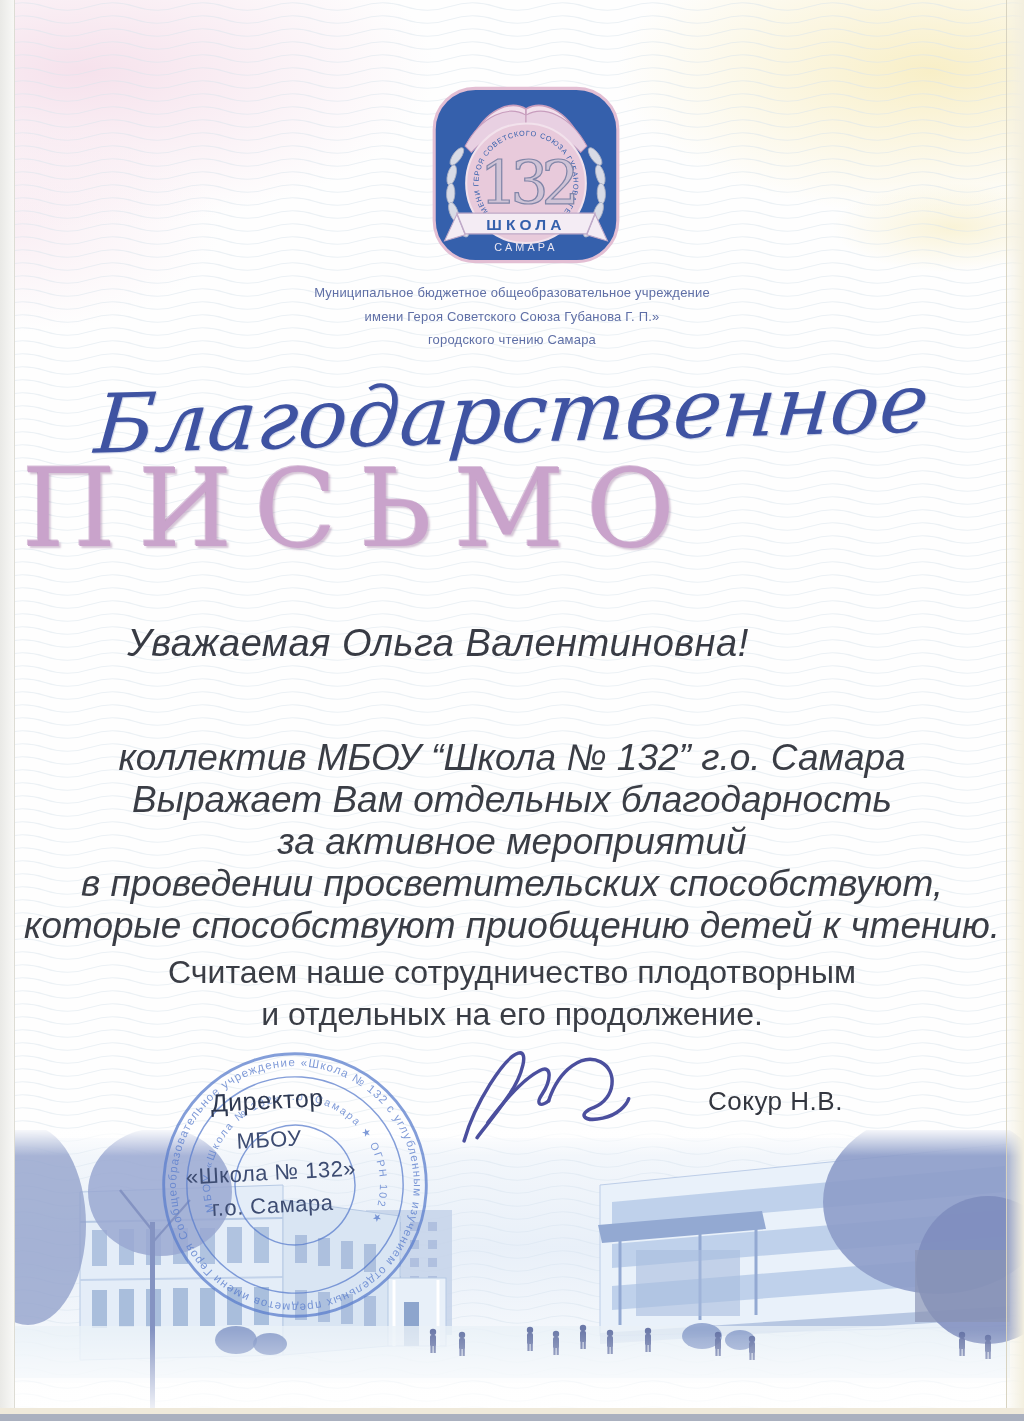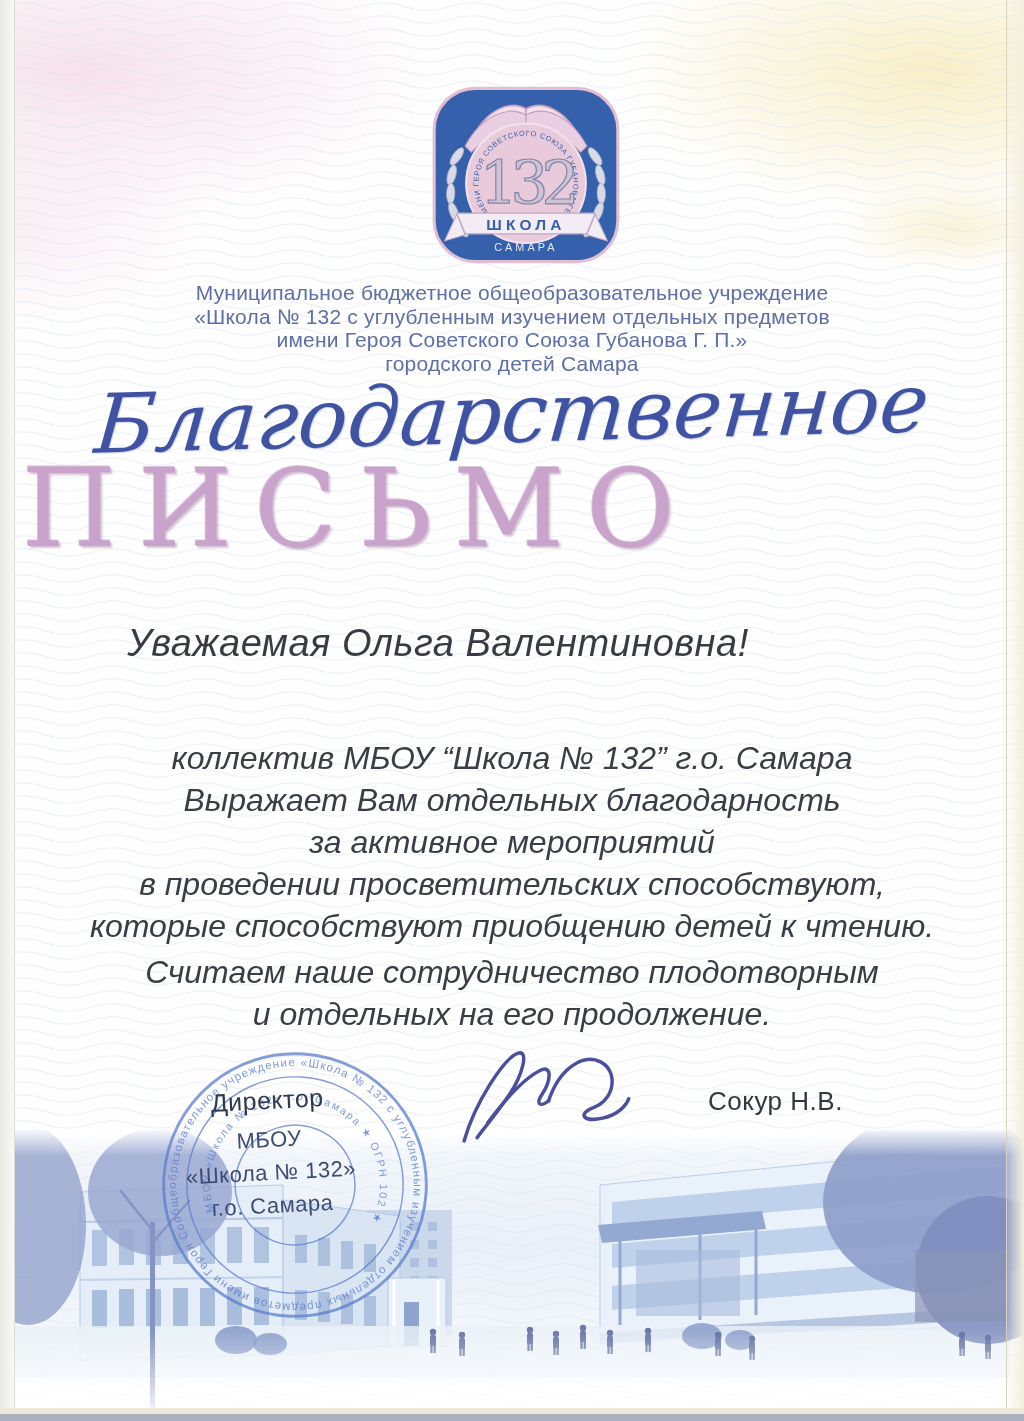--- a/index.html
+++ b/index.html
@@ -19,34 +19,34 @@
     background:linear-gradient(to right,rgba(246,243,232,0.2),#f3efdf);border-left:1px solid rgba(185,178,156,0.45);}
   .edge-bottom{position:absolute;left:0;right:0;bottom:0;height:7px;background:#aab0bf;z-index:7;}
   .edge-bottom-cream{position:absolute;left:0;right:0;bottom:7px;height:6px;background:#efe9da;z-index:7;}
 
   .waves{position:absolute;left:0;top:0;z-index:1;pointer-events:none;}
   .photo{position:absolute;left:0;top:1130px;z-index:1;}
   .stamp{position:absolute;left:155px;top:1045px;width:280px;height:280px;z-index:3;}
   .emblem{position:absolute;left:428px;top:84px;width:196px;height:182px;z-index:4;}
 
   .org-text{position:absolute;top:281px;left:0;width:1024px;text-align:center;z-index:4;
-    color:#5f6fa6;font-size:21px;line-height:23.5px;letter-spacing:0.2px;}
+    color:#5f6fa6;font-size:13px;line-height:23.5px;letter-spacing:0.2px;}
   .title-script{position:absolute;top:366px;left:0;width:1024px;text-align:center;z-index:5;
     font-family:"DejaVu Serif",serif;font-style:italic;font-size:82px;color:#3f53a2;
     transform:skewX(-6deg) rotate(-1.5deg);text-shadow:1px 1px 1px rgba(63,83,162,0.25);}
   .title-main{position:absolute;top:455px;left:0;width:1024px;z-index:4;
     font-family:"DejaVu Serif",serif;font-size:108px;line-height:1;color:#c9a3cb;
     letter-spacing:22px;text-indent:22px;
     text-shadow:2px 2px 2px rgba(138,92,140,0.35), -1px -1px 0 rgba(176,124,178,0.45);}
   .salutation{position:absolute;top:622px;left:0;width:876px;text-align:center;z-index:4;
     font-style:italic;font-size:38px;color:#383b44;letter-spacing:0.5px;}
   .body-text{position:absolute;top:737px;left:0;width:1024px;text-align:center;z-index:4;
-    font-style:italic;font-size:32px;line-height:42px;color:#3a3d45;}
+    font-style:italic;font-size:37px;line-height:42px;color:#3a3d45;}
   .closing-text{position:absolute;top:951px;left:0;width:1024px;text-align:center;z-index:4;
-    font-style:italic;font-size:32px;line-height:42px;color:#3a3d45;}
+    font-size:32px;line-height:42px;color:#3a3d45;}
 
   .director{position:absolute;left:178px;top:1086px;width:184px;text-align:center;z-index:4;
     transform:rotate(-3deg);}
   .director .d1{font-size:25px;color:#2e3850;margin-bottom:12px;letter-spacing:0.5px;}
   .director .d2{font-size:22px;color:#3d4c72;margin-bottom:7px;letter-spacing:0.5px;}
   .signature{position:absolute;left:455px;top:1038px;width:185px;height:130px;z-index:5;}
   .signer{position:absolute;left:708px;top:1086px;z-index:4;font-size:26px;color:#33363f;letter-spacing:0.5px;}
 </style>
 </head>
 <body>
@@ -235,23 +235,22 @@
       <path d="M28,126 L16,152 L36,146 Z" fill="#f4ecf4" stroke="#bfa9c8" stroke-width="1"></path>
       <path d="M162,126 L174,152 L154,146 Z" fill="#f4ecf4" stroke="#bfa9c8" stroke-width="1"></path>
       <path d="M28,125 L162,125 L154,145 L36,145 Z" fill="#f4ecf4" stroke="#bfa9c8" stroke-width="1.2"></path>
     </g>
     <text x="95" y="141" text-anchor="middle" font-size="15" fill="#3560ac" letter-spacing="4" font-family="Liberation Sans, sans-serif" font-weight="bold">ШКОЛА</text>
     <text x="95" y="162" text-anchor="middle" font-size="10.5" fill="#eae6f2" letter-spacing="3" font-family="Liberation Sans, sans-serif">САМАРА</text>
   </svg>
 
   <div class="org-text">
     <div>Муниципальное бюджетное общеобразовательное учреждение</div>
-    <div>«Школа № 132 с углубленным изучением отдельных предметов</div>
     <div>имени Героя Советского Союза Губанова Г. П.»</div>
-    <div>городского детей Самара</div>
+    <div>городского чтению Самара</div>
   </div>
 
   <div class="title-main">ПИСЬМО</div>
   <div class="title-script">Благодарственное</div>
 
   <div class="salutation">Уважаемая Ольга Валентиновна!</div>
 
   <div class="body-text">
     <div>коллектив МБОУ “Школа № 132” г.о. Самара</div>
     <div>Выражает Вам отдельных благодарность</div>

